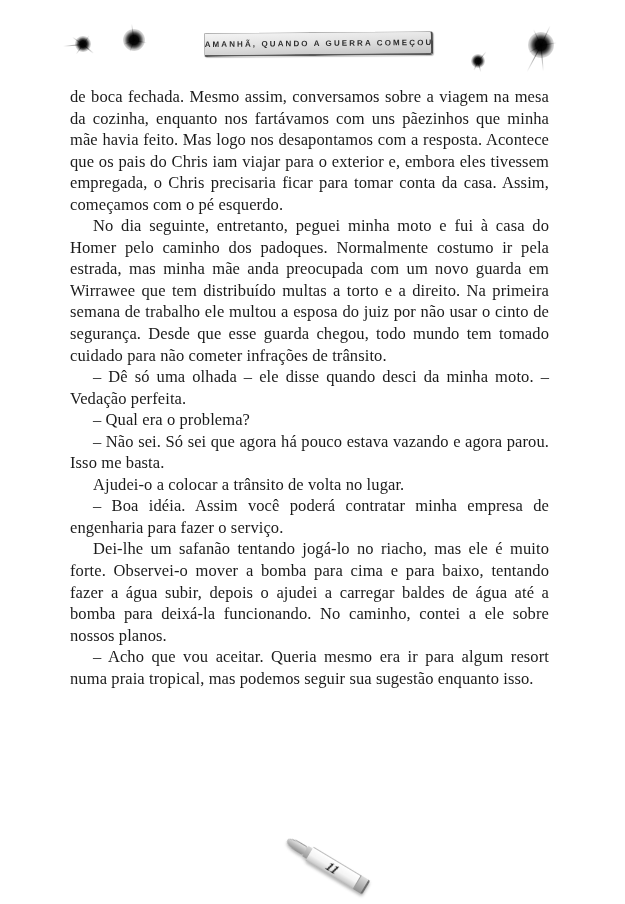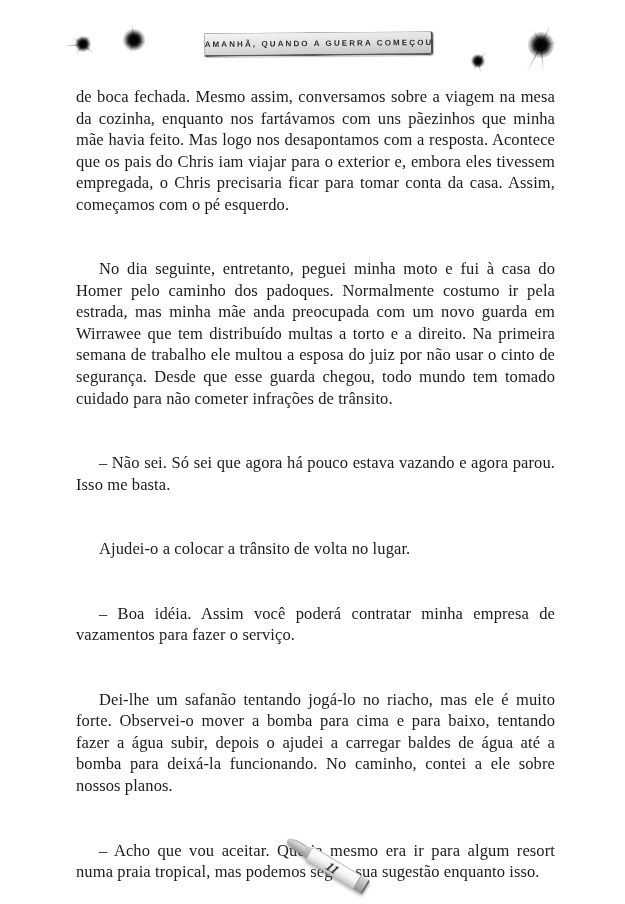--- a/index.html
+++ b/index.html
@@ -61,30 +61,30 @@
   
   .s3 { left: 478px; top: 61px; }
   .s3 .core { left: -7px; top: -7px; width: 14px; height: 14px; }
   
   .s4 { left: 541px; top: 45px; }
   .s4 .core { left: -13px; top: -13px; width: 26px; height: 26px; }
 
   
   .text-block {
     position: absolute;
-    left: 76px; top: 86px;
+    left: 70px; top: 86px;
     width: 479px;
     color: #1b1b1b;
     font-size: 16.5px;
     line-height: 21.55px;
     text-align: justify;
     letter-spacing: 0.1px;
   }
   .text-block p { margin: 0; }
-  .text-block p.indent { text-indent: 23px; margin-top: 43px; }
+  .text-block p.indent { text-indent: 23px; }
 
   
   .bullet-wrap {
     position: absolute;
     left: 281px; top: 855px;
     width: 92px; height: 17px;
     transform: rotate(31deg);
   }
   .bullet {
     display: flex; align-items: center;
@@ -162,23 +162,25 @@
     <span class="crack" style="width:26px; transform:rotate(85deg);"></span>
     <span class="crack" style="width:22px; transform:rotate(295deg);"></span>
     <span class="crack" style="width:16px; transform:rotate(350deg);"></span>
     <span class="crack" style="width:18px; transform:rotate(245deg);"></span>
     <span class="crack" style="width:14px; transform:rotate(150deg);"></span>
   </div>
 
   <main class="text-block">
     <p>de boca fechada. Mesmo assim, conversamos sobre a viagem na mesa da cozinha, enquanto nos fartávamos com uns pãezinhos que minha mãe havia feito. Mas logo nos desapontamos com a resposta. Acontece que os pais do Chris iam viajar para o exterior e, embora eles tivessem empregada, o Chris precisaria ficar para tomar conta da casa. Assim, começamos com o pé esquerdo.</p>
     <p class="indent">No dia seguinte, entretanto, peguei minha moto e fui à casa do Homer pelo caminho dos padoques. Normalmente costumo ir pela estrada, mas minha mãe anda preocupada com um novo guarda em Wirrawee que tem distribuído multas a torto e a direito. Na primeira semana de trabalho ele multou a esposa do juiz por não usar o cinto de segurança. Desde que esse guarda chegou, todo mundo tem tomado cuidado para não cometer infrações de trânsito.</p>
+    <p class="indent">– Dê só uma olhada – ele disse quando desci da minha moto. – Vedação perfeita.</p>
+    <p class="indent">– Qual era o problema?</p>
     <p class="indent">– Não sei. Só sei que agora há pouco estava vazando e agora parou. Isso me basta.</p>
     <p class="indent">Ajudei-o a colocar a trânsito de volta no lugar.</p>
-    <p class="indent">– Boa idéia. Assim você poderá contratar minha empresa de vazamentos para fazer o serviço.</p>
+    <p class="indent">– Boa idéia. Assim você poderá contratar minha empresa de engenharia para fazer o serviço.</p>
     <p class="indent">Dei-lhe um safanão tentando jogá-lo no riacho, mas ele é muito forte. Observei-o mover a bomba para cima e para baixo, tentando fazer a água subir, depois o ajudei a carregar baldes de água até a bomba para deixá-la funcionando. No caminho, contei a ele sobre nossos planos.</p>
     <p class="indent">– Acho que vou aceitar. Queria mesmo era ir para algum resort numa praia tropical, mas podemos seguir sua sugestão enquanto isso.</p>
   </main>
 
   <footer>
     <div class="bullet-wrap">
       <div class="bullet">
         <span class="nose"></span>
         <span class="neck"></span>
         <span class="case">

